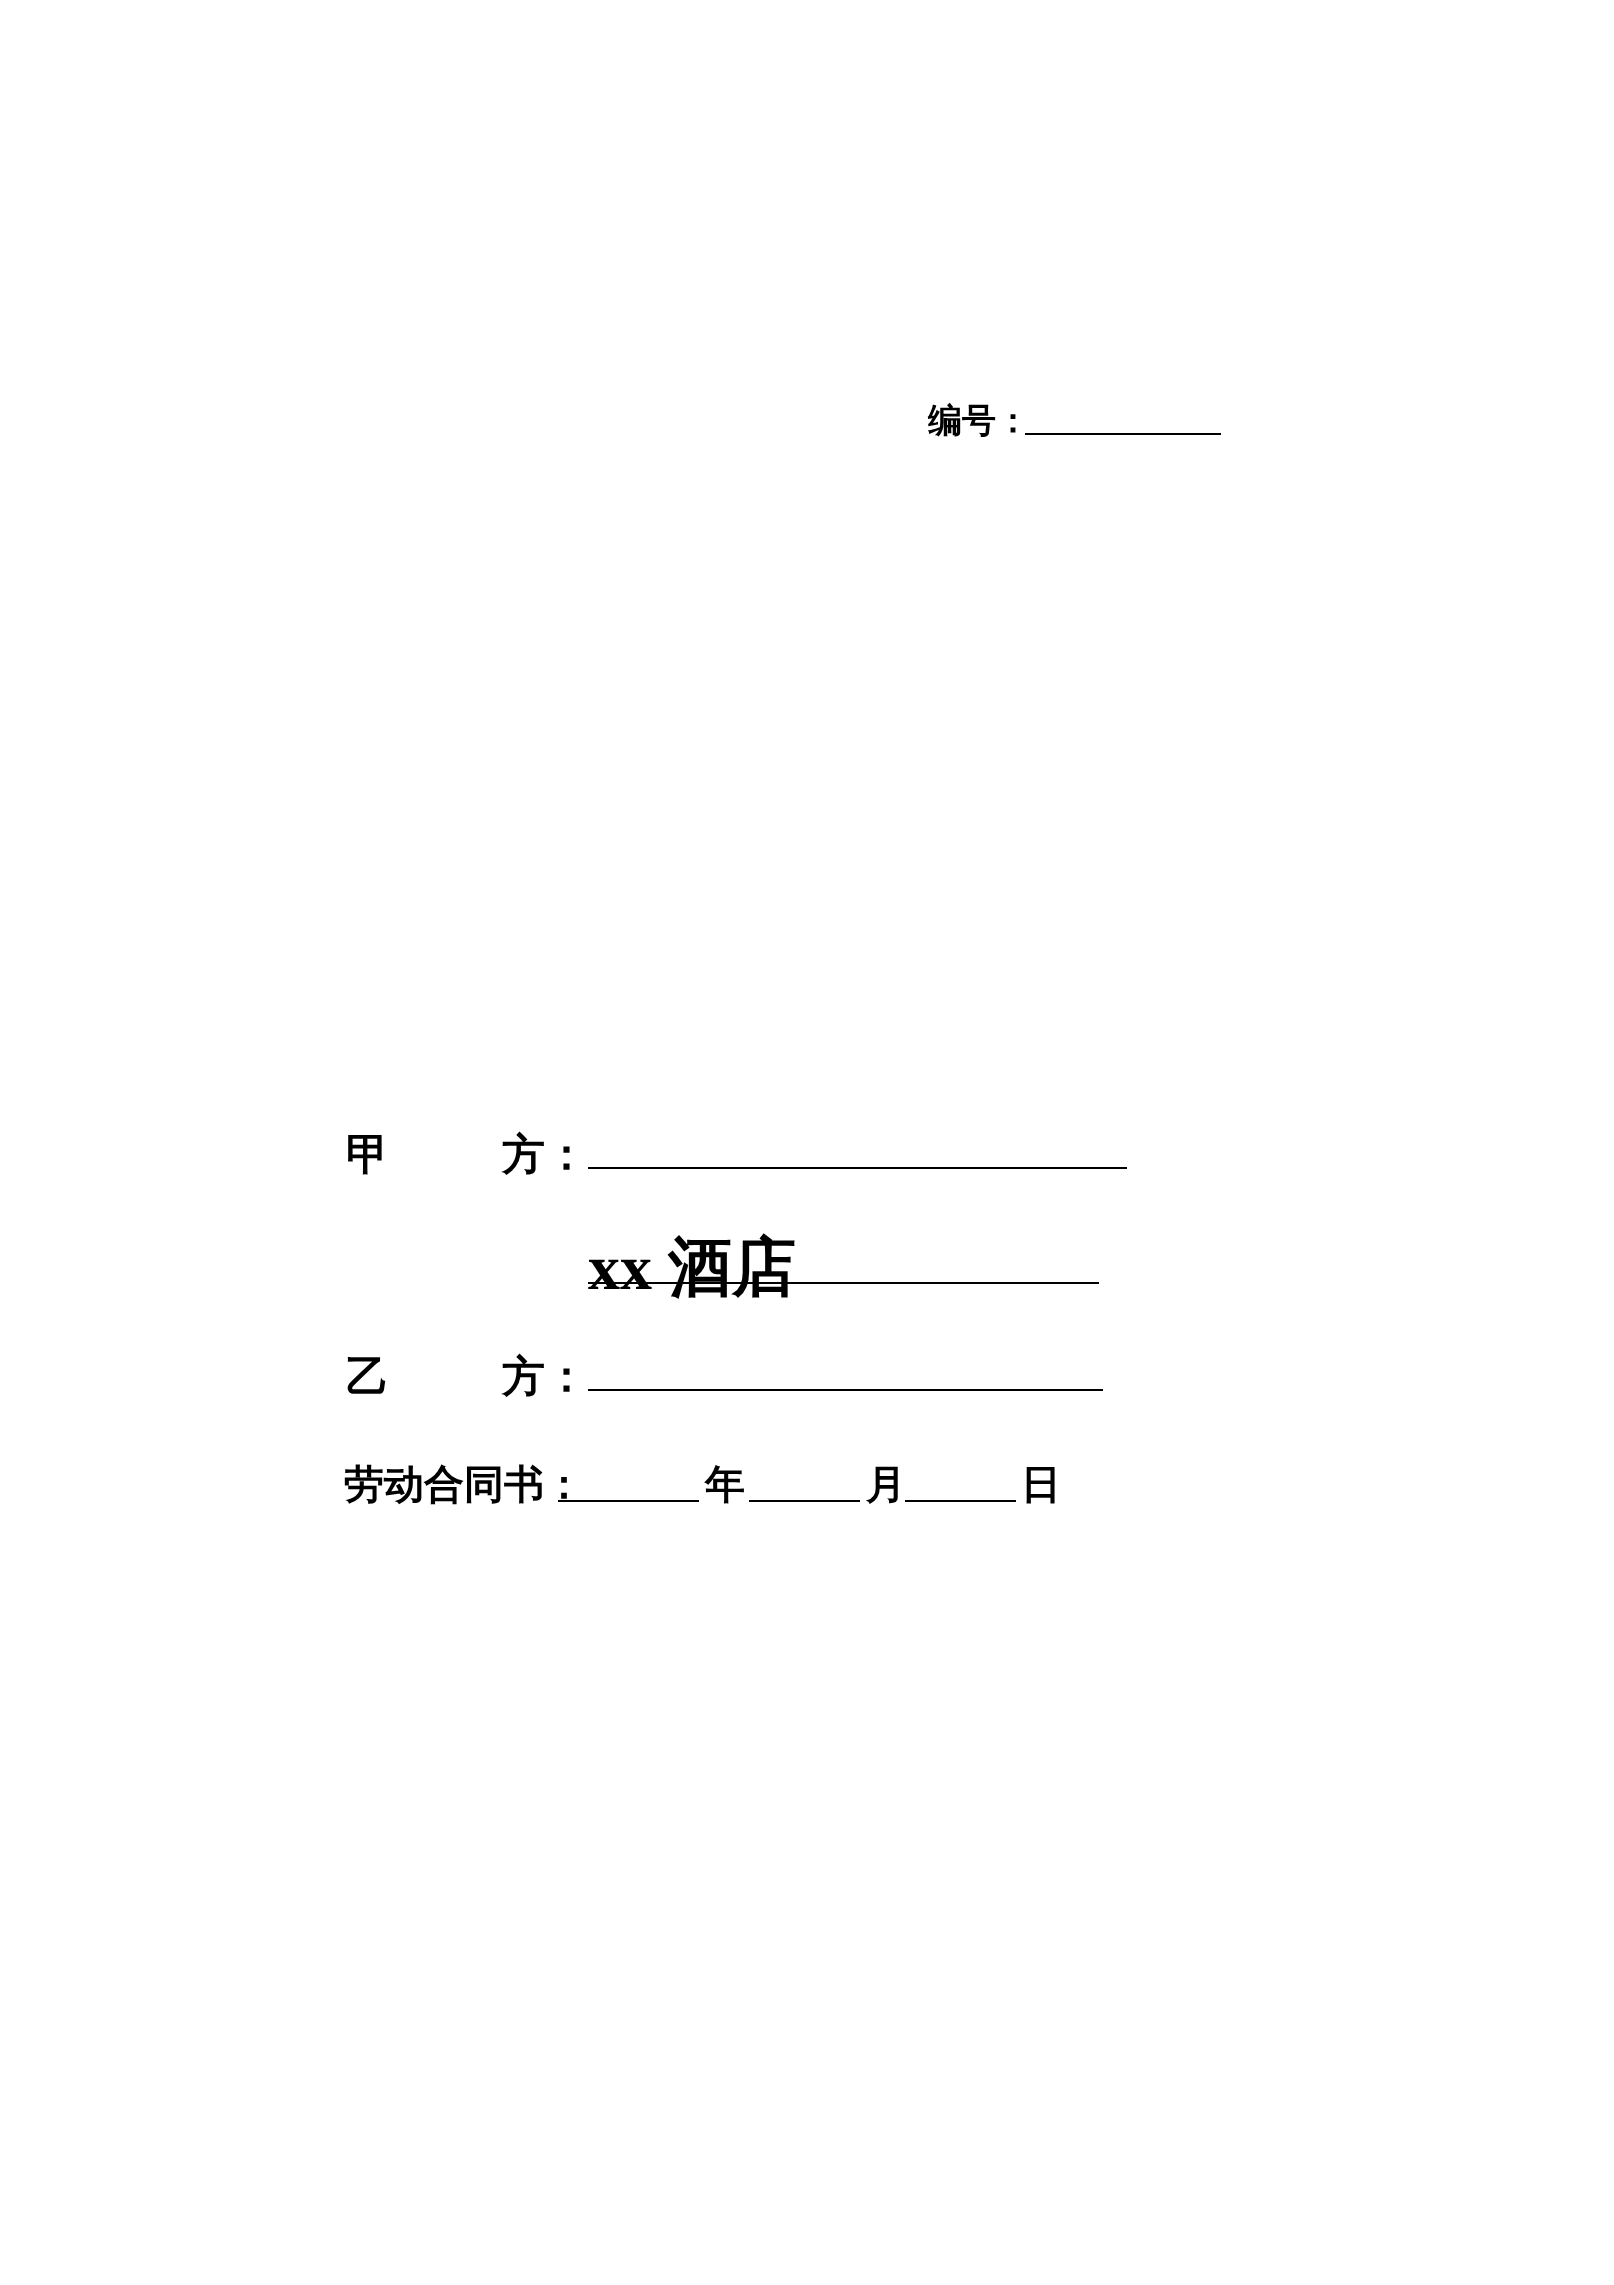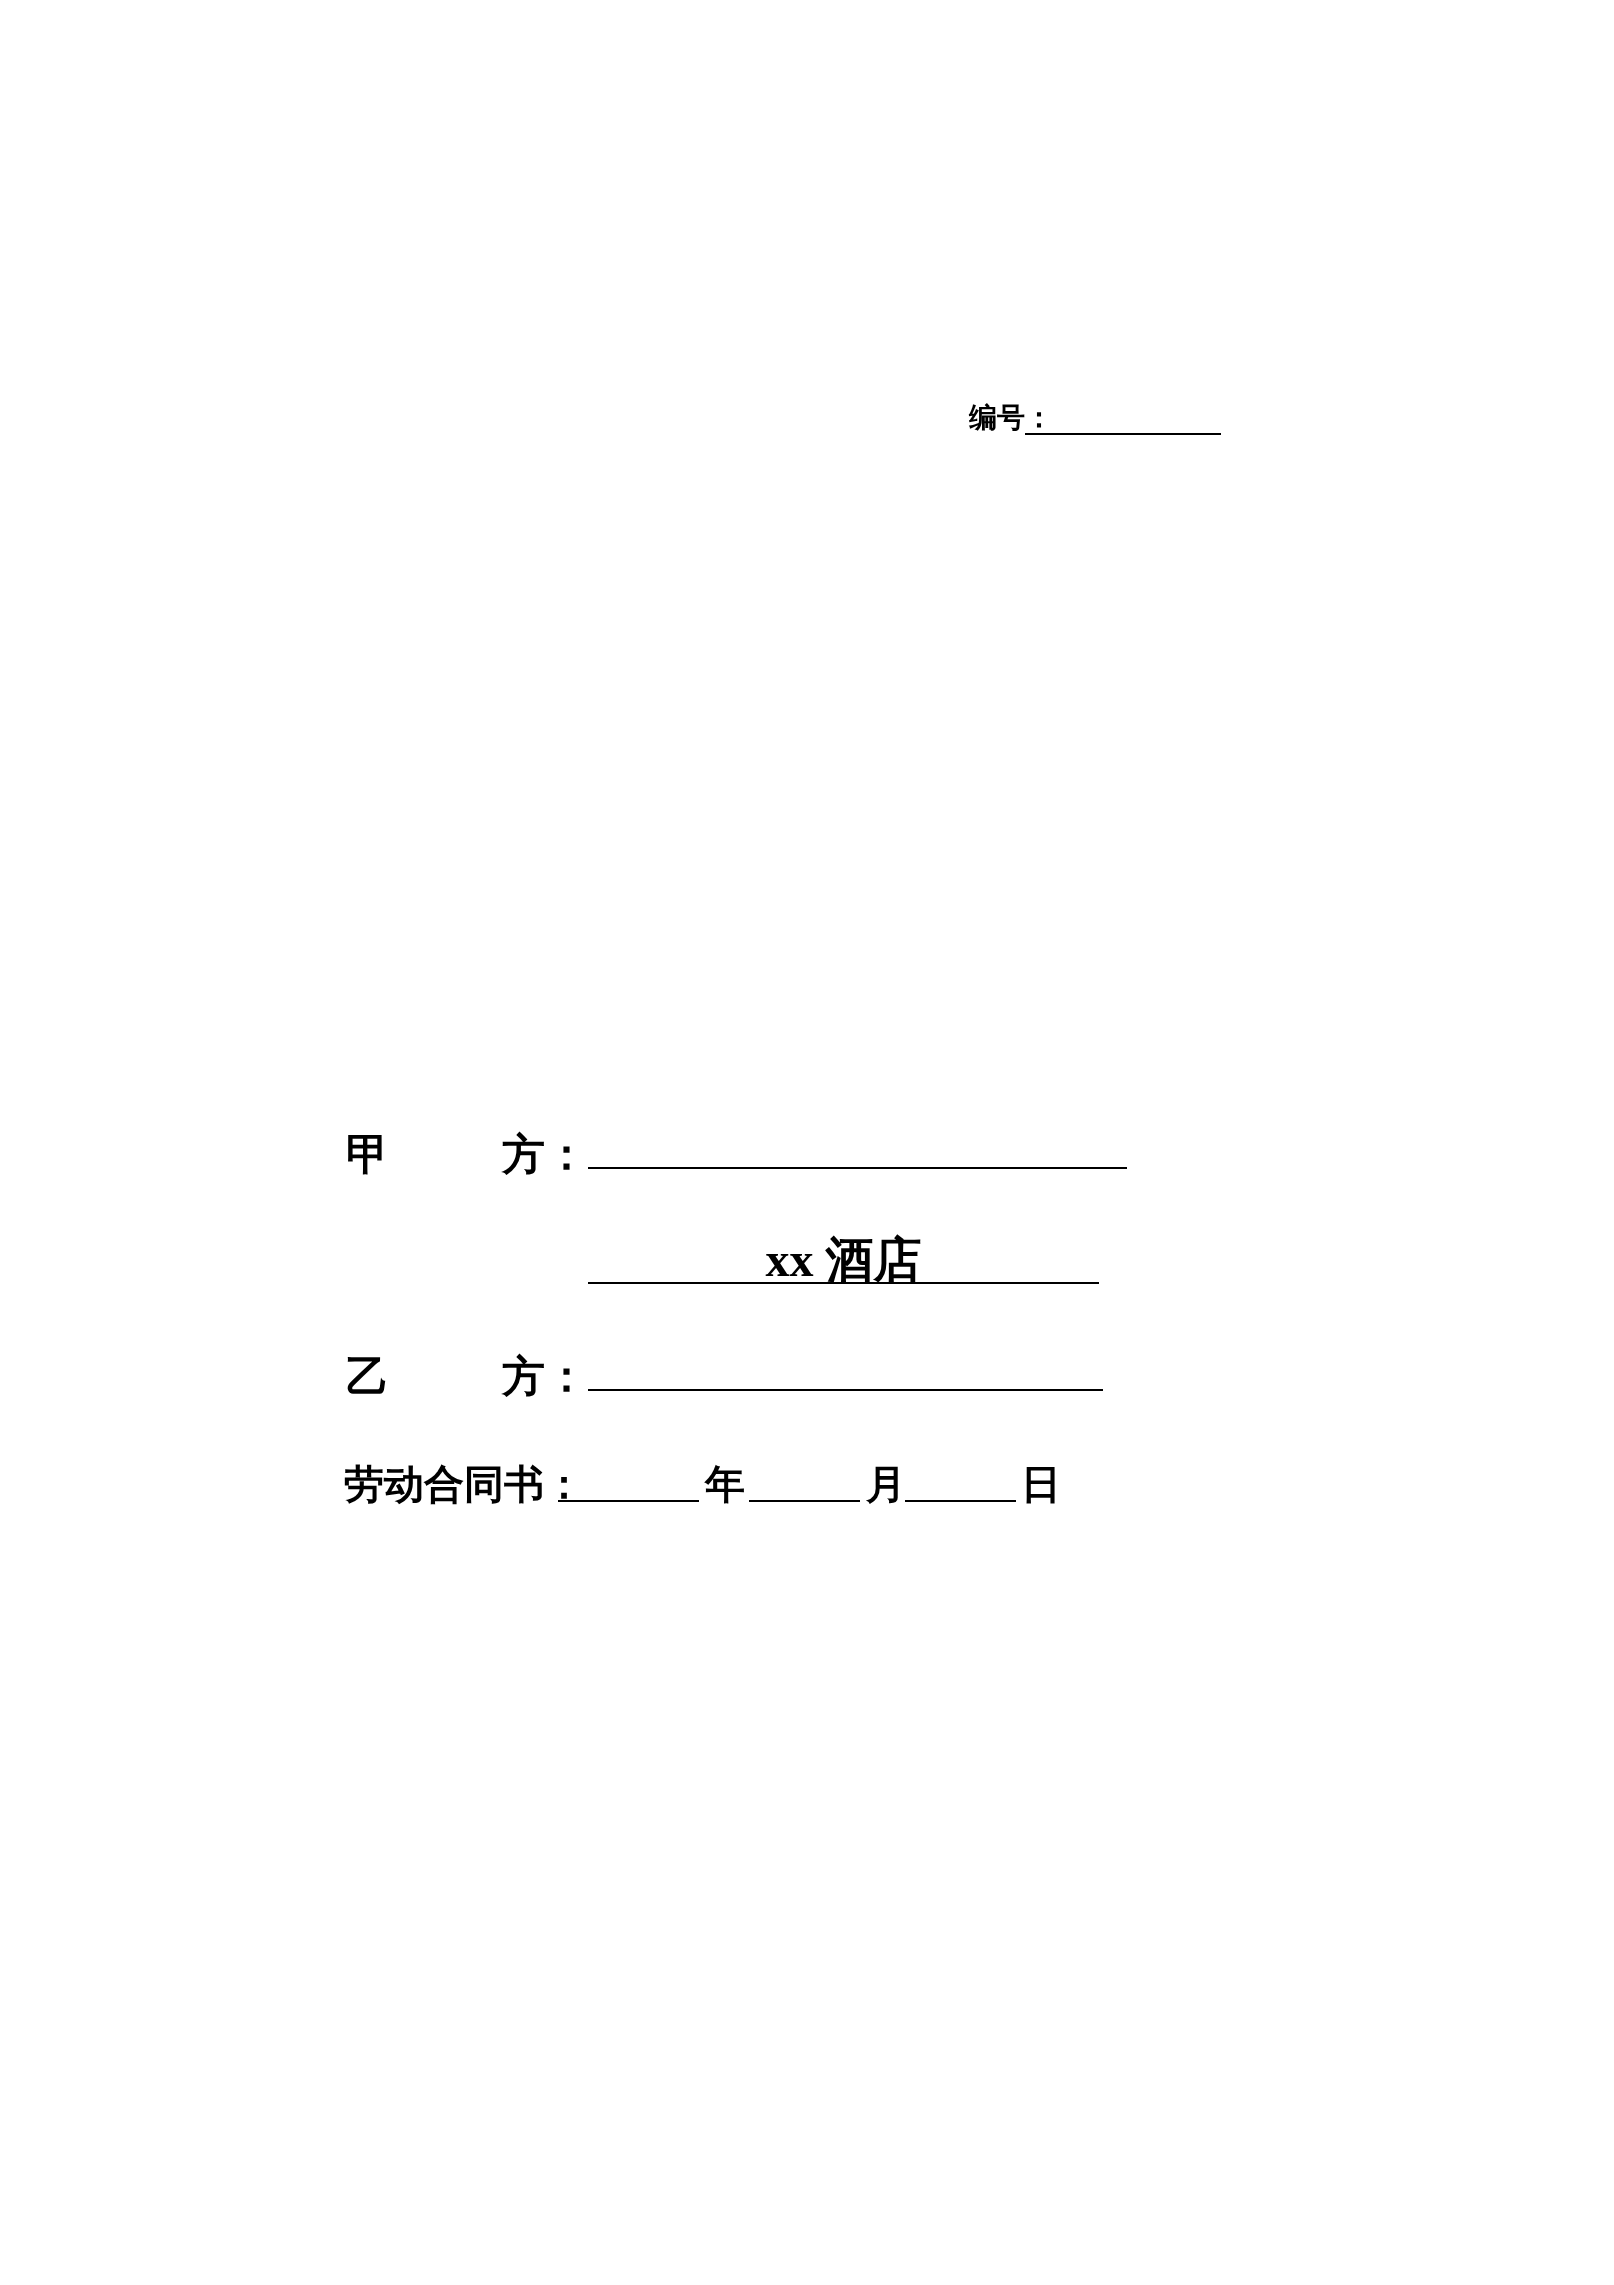--- a/index.html
+++ b/index.html
@@ -17,27 +17,27 @@
   .abs {
     position: absolute;
     line-height: 1;
     white-space: nowrap;
   }
   .u {
     position: absolute;
     height: 0;
     border-bottom: 2.7px solid #000000;
   }
-  .serial-label   { left: 969px; top: 404px;  font-size: 28px; }
+  .serial-label   { left: 928px; top: 404px;  font-size: 34px; }
   .serial-line    { left: 1025px; top: 433px;  width: 196px; }
   .contract-title { left: 450px;  top: 494px;  font-size: 96px; letter-spacing: 64px; }
   .pa-first       { left: 346px;  top: 1133px; font-size: 43px; }
   .pa-second      { left: 502px;  top: 1133px; font-size: 43px; }
   .pa-line        { left: 588px;  top: 1167px; width: 539px; }
-  .hotel-text     { left: 588px;  top: 1236px; width: 511px; font-size: 48px; text-align: center; line-height: 1; position: absolute; white-space: nowrap; }
+  .hotel-text     { left: 588px;  top: 1236px; width: 511px; font-size: 64px; line-height: 1; position: absolute; white-space: nowrap; }
   .hotel-line     { left: 588px;  top: 1282px; width: 511px; }
   .pb-first       { left: 346px;  top: 1355px; font-size: 43px; }
   .pb-second      { left: 502px;  top: 1355px; font-size: 43px; }
   .pb-line        { left: 588px;  top: 1389px; width: 515px; }
   .date-label     { left: 344px;  top: 1465px; font-size: 40px; }
   .date-line-y    { left: 558px;  top: 1500px; width: 141px; }
   .date-year      { left: 705px;  top: 1465px; font-size: 40px; }
   .date-line-m    { left: 749px;  top: 1500px; width: 111px; }
   .date-month     { left: 866px;  top: 1465px; font-size: 40px; }
   .date-line-d    { left: 905px; top: 1500px; width: 111px; }

